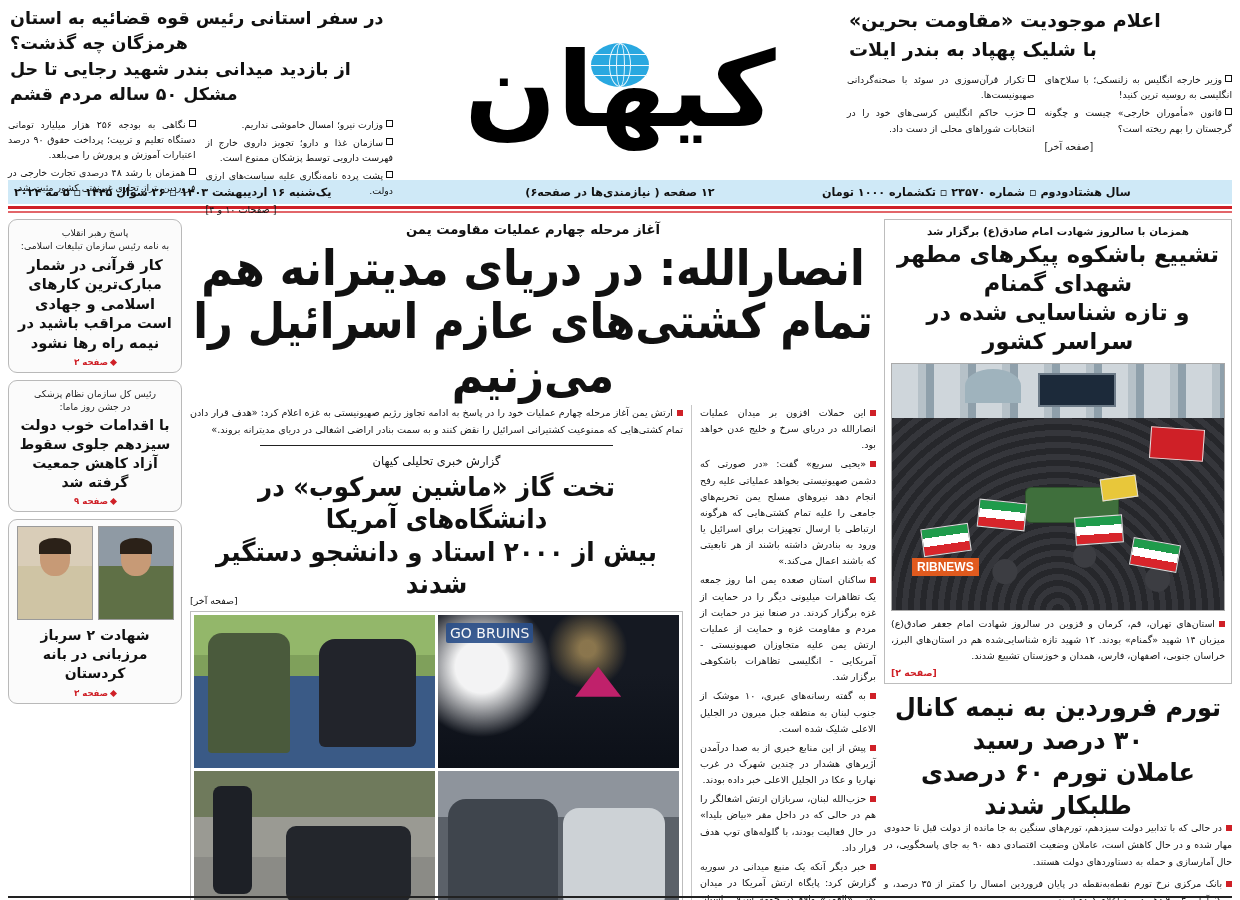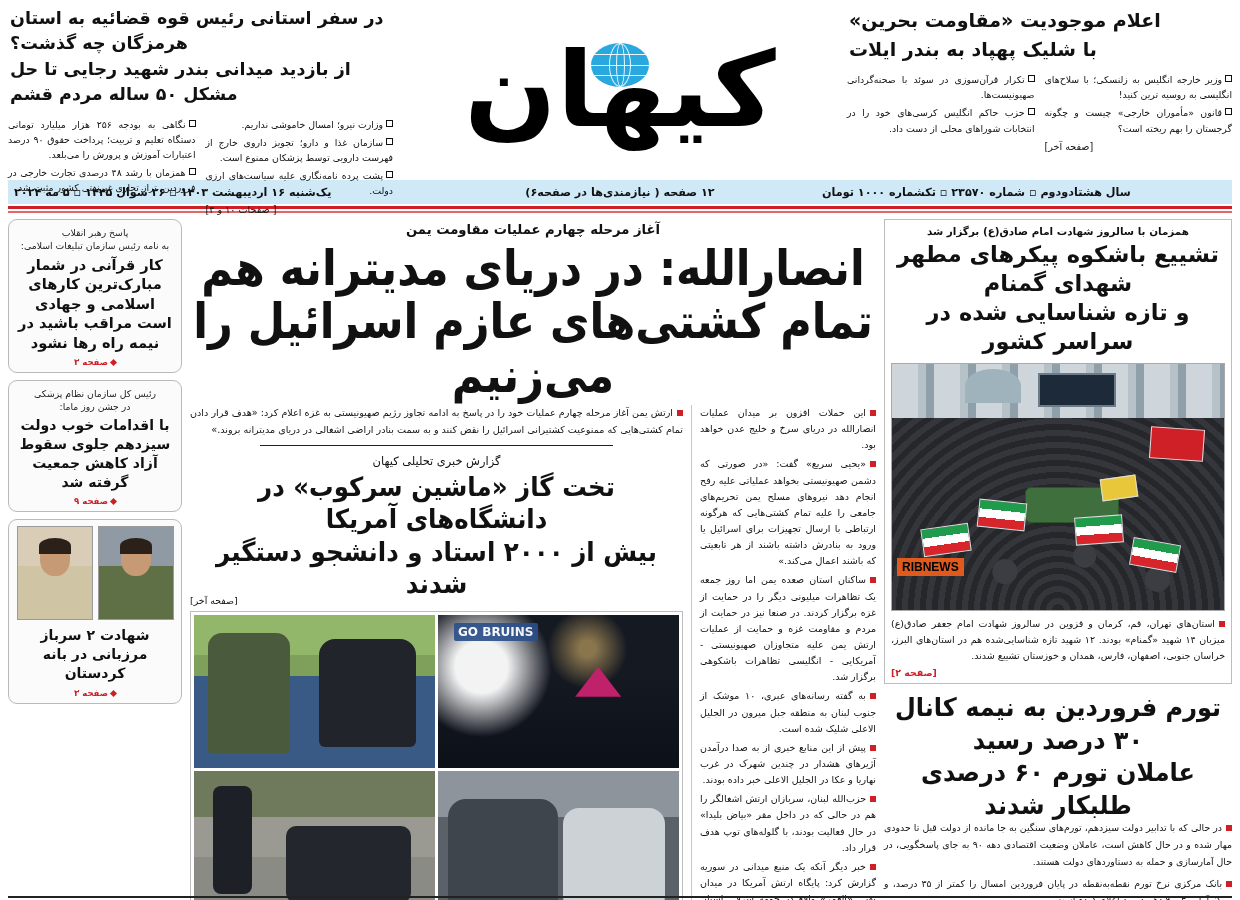--- a/index.html
+++ b/index.html
@@ -171,21 +171,21 @@
   .c2{background:
       linear-gradient(180deg,#93b76a 0 26%,#7fa05b 26% 40%,#3a5a86 40% 100%);}
   .c2::before{content:"";position:absolute;left:6%;top:12%;width:34%;height:78%;background:#4a5a3c;border-radius:14px 14px 4px 4px;}
   .c2::after{content:"";position:absolute;right:8%;top:16%;width:40%;height:70%;background:#22242b;border-radius:16px 16px 6px 6px;}
   .c3{background:linear-gradient(180deg,#8e949c 0 30%,#5b6169 30% 100%);}
   .c3::before{content:"";position:absolute;left:4%;top:18%;width:46%;height:76%;background:#3f454d;border-radius:18px 18px 4px 4px;}
   .c3::after{content:"";position:absolute;right:6%;top:24%;width:42%;height:68%;background:#cdd2d6;border-radius:16px;}
   .c4{background:linear-gradient(180deg,#6f7a5c 0 30%,#9a9a93 30% 56%,#8b8b86 56% 100%);}
   .c4::before{content:"";position:absolute;left:8%;top:10%;width:16%;height:70%;background:#1d2026;border-radius:8px;}
   .c4::after{content:"";position:absolute;right:10%;top:36%;width:52%;height:50%;background:#23262c;border-radius:10px;}
-  .wm2{position:absolute;left:16px;top:8px;color:#fff;font-size:12px;font-weight:bold;opacity:.9;background:#2a4f8a;padding:2px 4px;border-radius:2px;}
+  .wm2{position:absolute;left:8px;top:8px;color:#fff;font-size:14px;font-weight:normal;opacity:.9;background:#2a4f8a;padding:2px 4px;border-radius:2px;}
 
   
   .lbox{border:1px solid #bdbdbd;padding:5px 6px;box-sizing:border-box;}
   .l-kicker{font-size:10.4px;text-align:center;font-weight:bold;margin-bottom:3px;}
   .l-title{text-align:center;font-weight:bold;font-size:22.5px;line-height:1.3;letter-spacing:-0.5px;margin-bottom:6px;}
   .l-photo{
     height:246px;border:1px solid #a9a9a9;position:relative;overflow:hidden;
     background:
       linear-gradient(180deg,#cfd6db 0 16%, #b8a98f 16% 22%, #2a2b2f 22% 100%);
   }
@@ -202,21 +202,21 @@
       repeating-radial-gradient(circle at 50% 100%, #26272b 0 6px, #35363b 6px 12px);}
   .flag{position:absolute;width:46px;height:26px;transform:rotate(-8deg);
     background:linear-gradient(180deg,#1f9b4b 0 33%,#ffffff 33% 66%,#d8252b 66% 100%);border:1px solid #ddd;}
   .flag.f1{left:9%;top:66%;}
   .flag.f2{left:26%;top:56%;transform:rotate(6deg);}
   .flag.f3{left:55%;top:62%;transform:rotate(-4deg);}
   .flag.f4{left:72%;top:72%;transform:rotate(10deg);}
   .flag.fr{right:6%;top:26%;width:52px;height:30px;transform:rotate(4deg);background:#cf2027;}
   .flag.yl{background:#e8c73a;width:34px;height:20px;left:63%;top:46%;}
   .casket{position:absolute;left:40%;top:50%;width:92px;height:34px;background:#3f6f3c;border-radius:6px;border:1px solid #2e522c;}
-  .ribnews{position:absolute;left:5px;bottom:34px;background:#e05a1e;color:#000000;font-family:"Liberation Sans",sans-serif;font-weight:bold;font-size:12px;padding:2px 5px;}
+  .ribnews{position:absolute;left:20px;bottom:34px;background:#e05a1e;color:#ffffff;font-family:"Liberation Sans",sans-serif;font-weight:bold;font-size:12px;padding:2px 5px;}
   .l-caption{font-size:9.5px;line-height:1.72;text-align:justify;margin-top:5px;}
   .l-caption .sqr{display:inline-block;width:6px;height:6px;background:#cf2027;margin-left:4px;}
   .l-ref{color:#cf2027;font-size:9.4px;text-align:left;margin-top:2px;font-weight:bold;}
 
   .l-title2{text-align:center;font-weight:bold;font-size:24px;line-height:1.28;letter-spacing:-0.6px;margin:8px 0 6px 0;transform:scaleY(1.06);transform-origin:top center;}
   .l-body{font-size:9.4px;line-height:1.78;text-align:justify;}
   .l-body p{margin:0 0 5px 0;}
   .l-body .sqr{display:inline-block;width:6px;height:6px;background:#cf2027;margin-left:4px;}
 
   .footrule{position:absolute;left:8px;right:8px;bottom:2px;height:2px;background:#222;}

